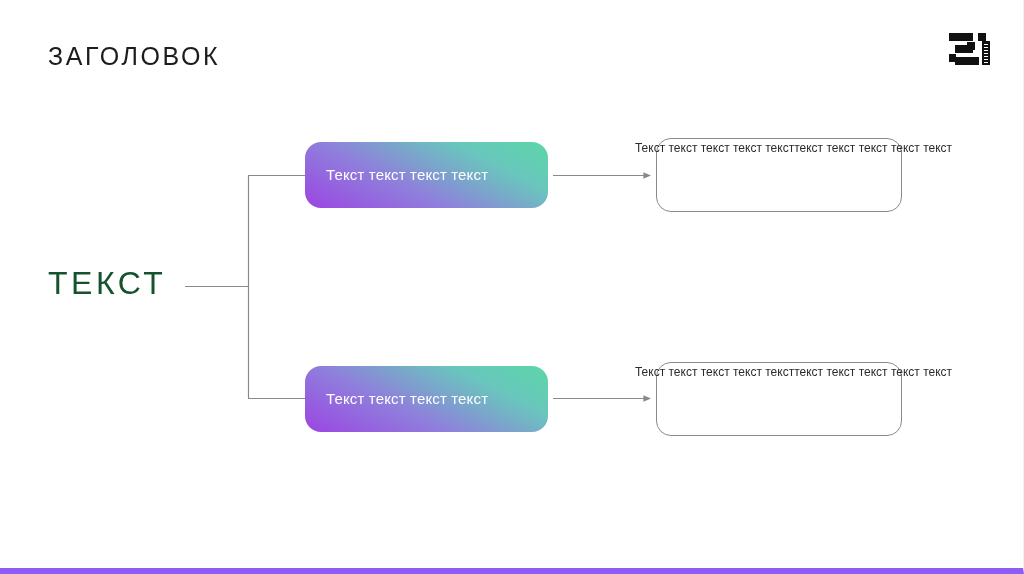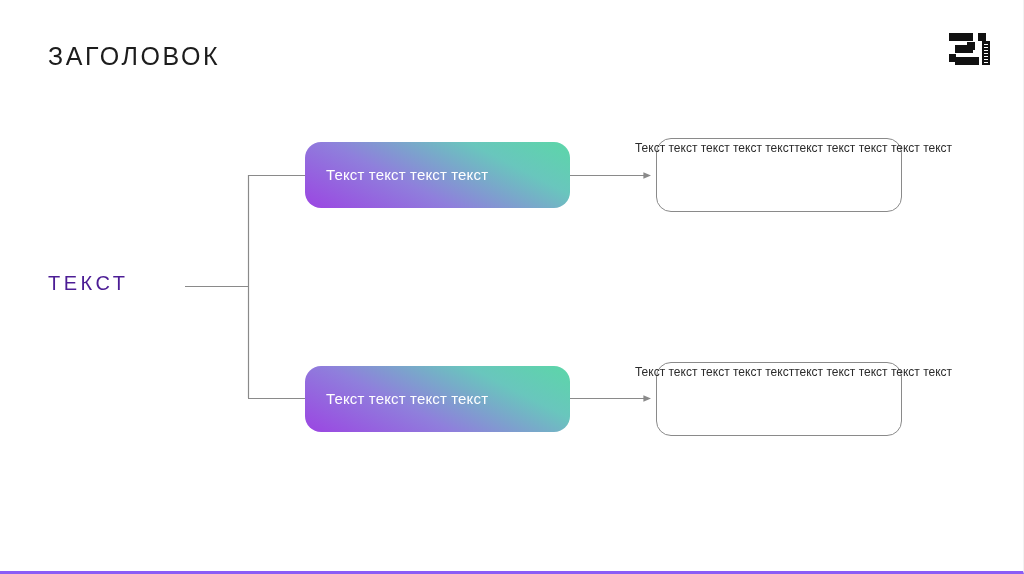--- a/index.html
+++ b/index.html
@@ -12,21 +12,21 @@
     background: #ffffff;
     font-family: "Liberation Sans", sans-serif;
     overflow: hidden;
     position: relative;
   }
   .slide {
     position: absolute;
     inset: 0;
     background: #ffffff;
     border-right: 1px solid #f2f2f2;
-    border-bottom: 3px solid #8b5cf6;
+    border-bottom: 6px solid #8b5cf6;
     box-sizing: border-box;
   }
 
   
   .slide-title {
     position: absolute;
     left: 48px;
     top: 40px;
     font-size: 25px;
     font-weight: 400;
@@ -43,43 +43,43 @@
     top: 31px;
     width: 44px;
     height: 40px;
   }
 
   
   .root-label {
     position: absolute;
     left: 48px;
     top: 264px;
-    font-size: 20px;
+    font-size: 32px;
     font-weight: 300;
     letter-spacing: 3.5px;
-    color: #4c1d95;
+    color: #14532d;
     white-space: nowrap;
     line-height: 38px;
   }
 
   
   .connectors {
     position: absolute;
     left: 0;
     top: 0;
     width: 1024px;
     height: 574px;
     pointer-events: none;
   }
 
   
   .node-pill {
     position: absolute;
     left: 305px;
-    width: 265px;
+    width: 243px;
     height: 66px;
     border-radius: 16px;
     background: linear-gradient(207deg, #5cd6a8 0%, #69c6bd 26%, #8f7fdc 62%, #9b45e2 100%);
     display: flex;
     align-items: center;
     box-sizing: border-box;
     padding-left: 21px;
   }
   .node-pill.top    { top: 142px; }
   .node-pill.bottom { top: 366px; }

